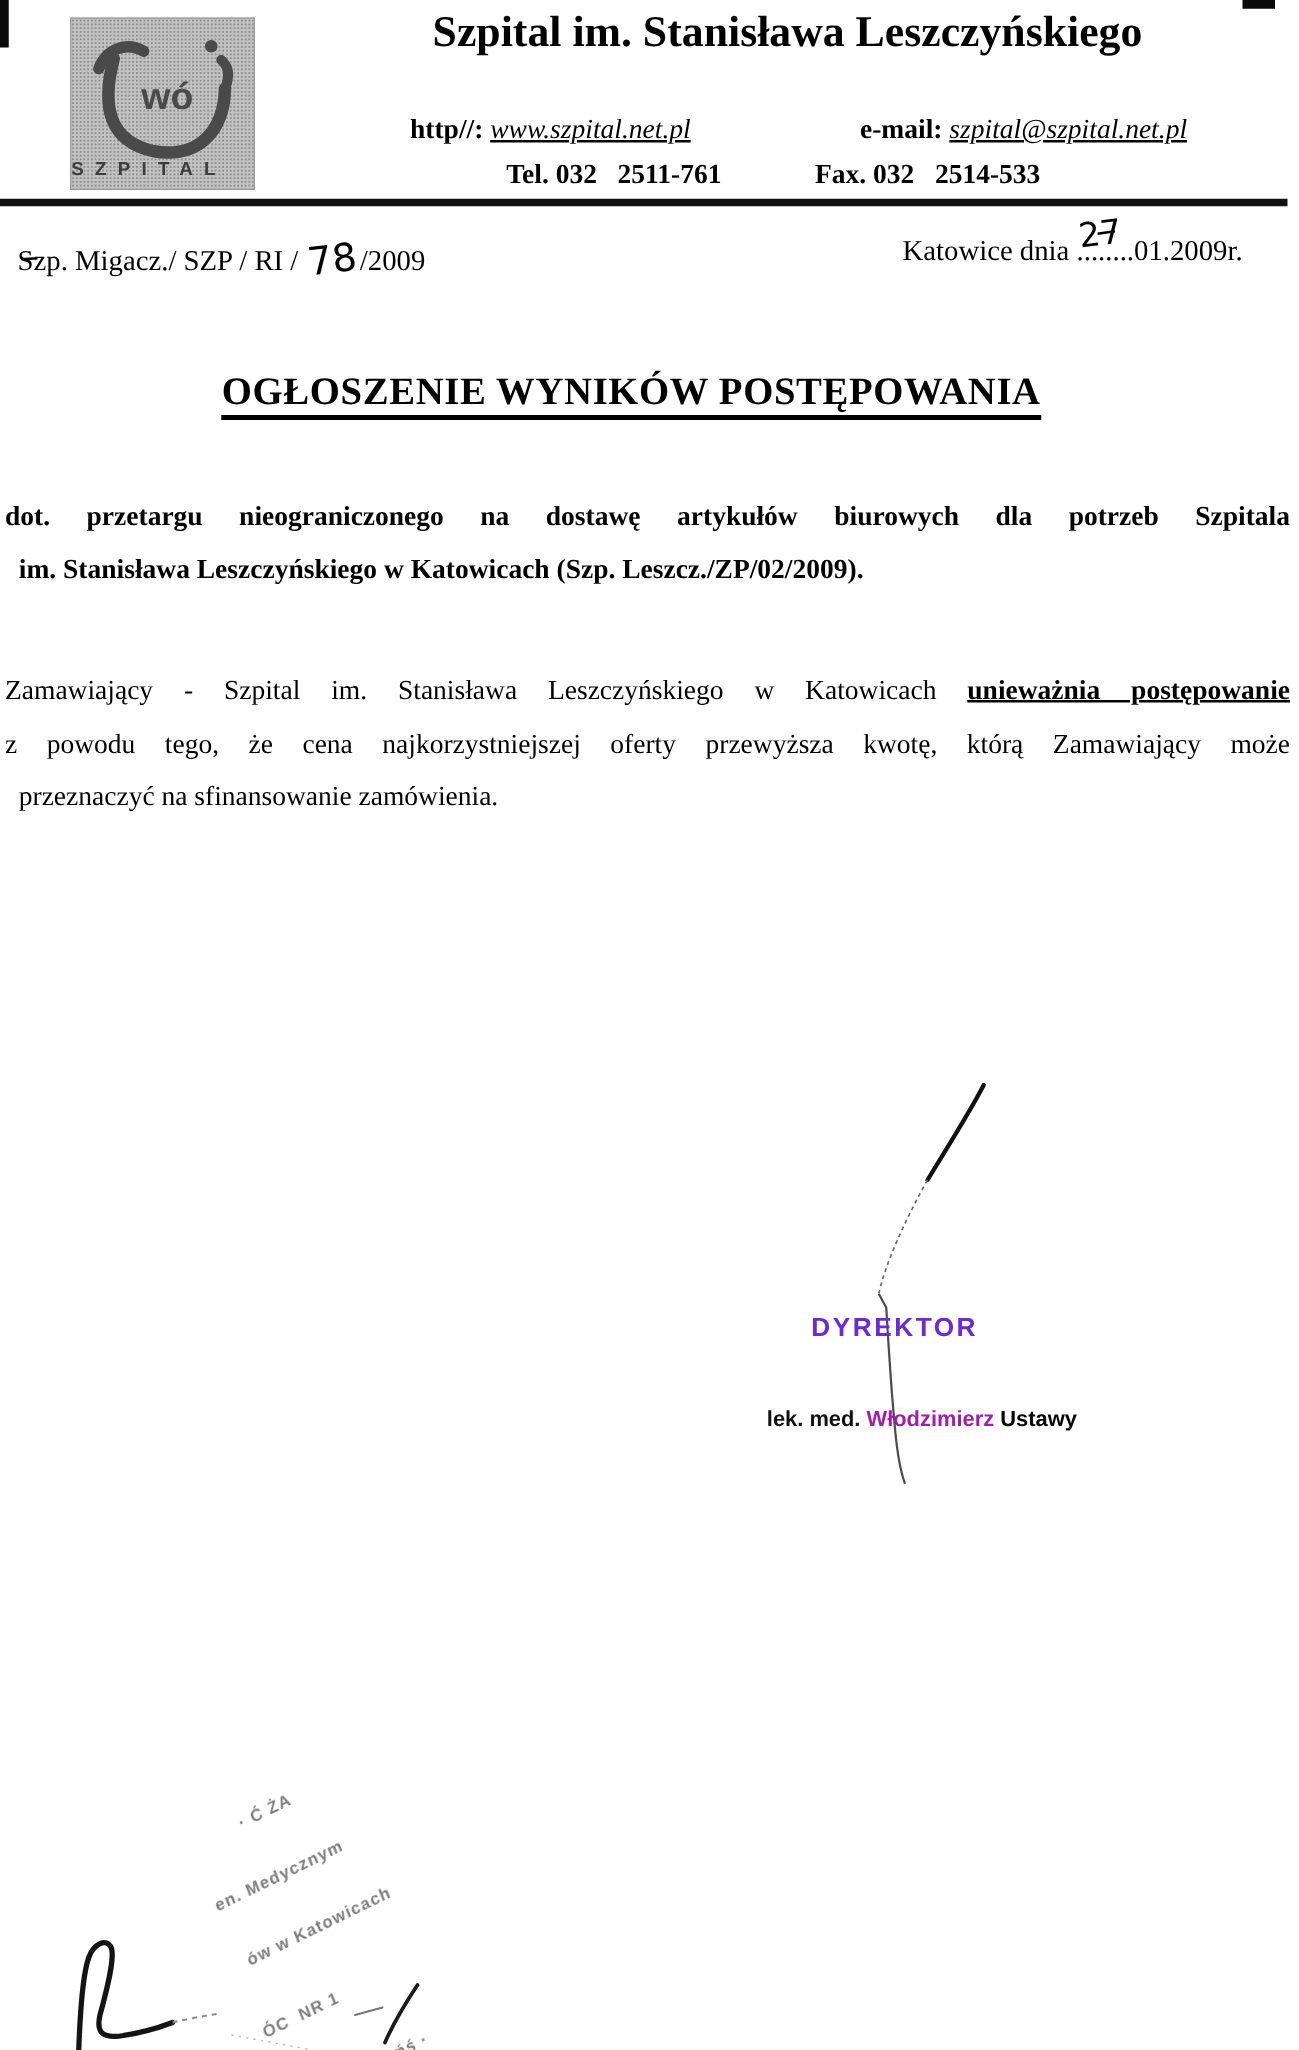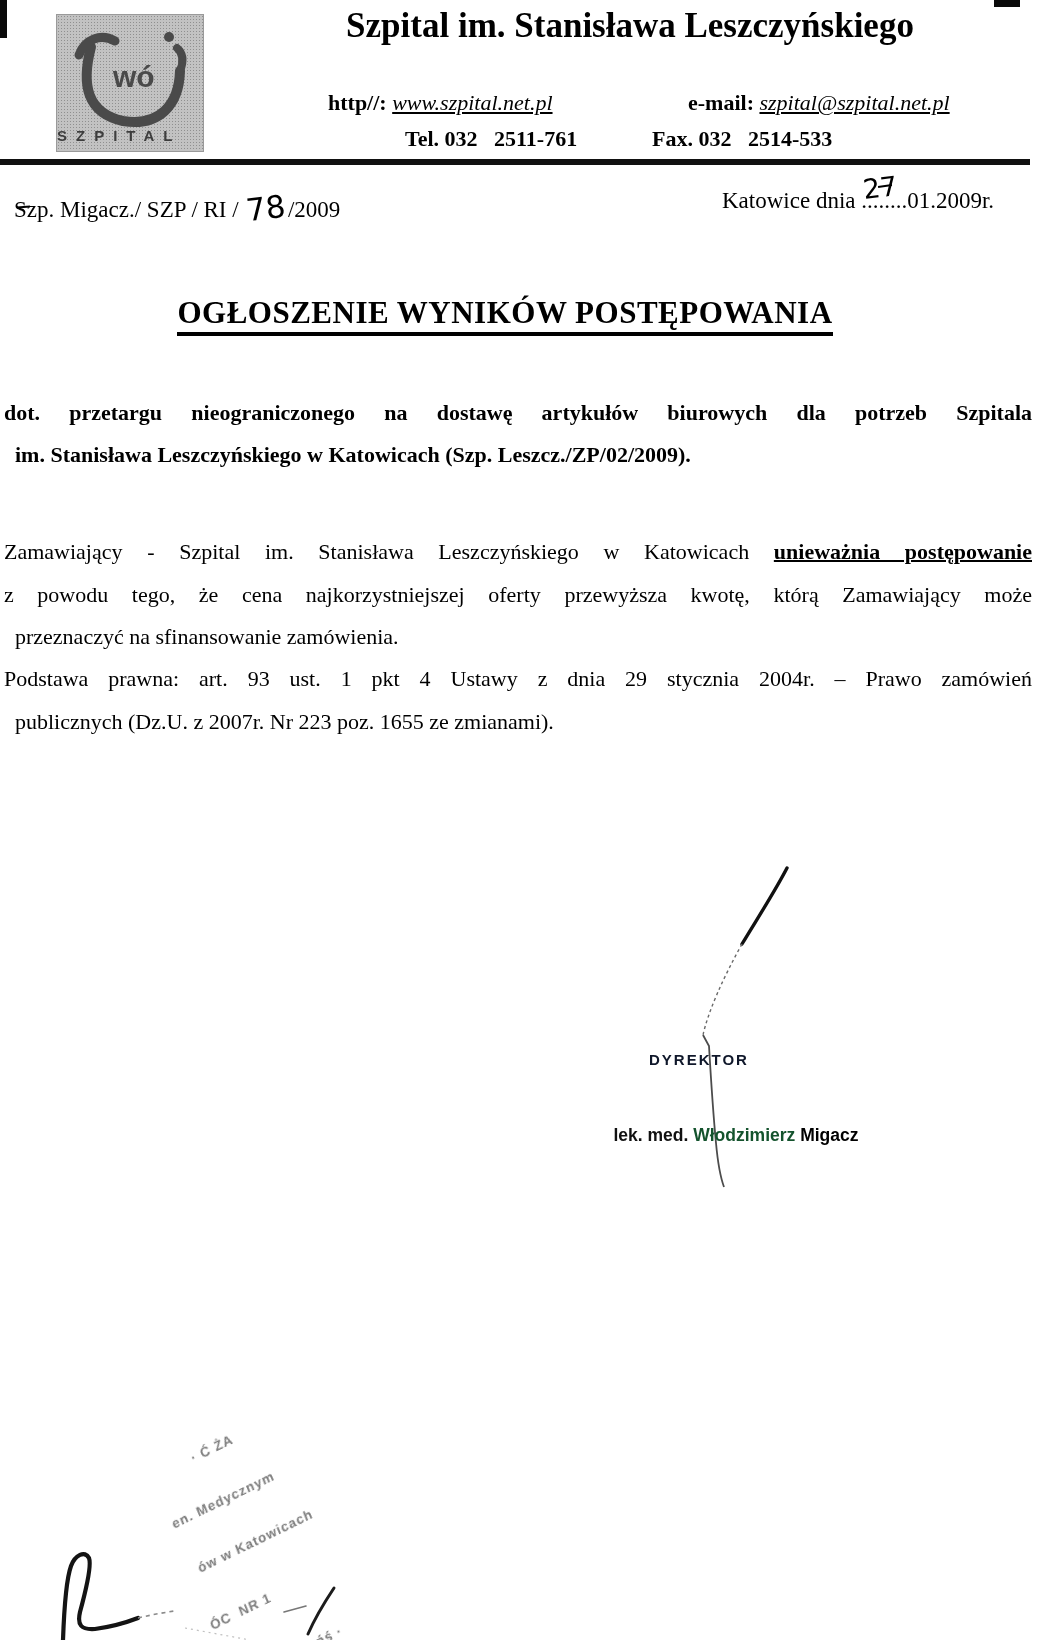--- a/index.html
+++ b/index.html
@@ -49,24 +49,24 @@
   .para{left:4px;width:1028px;}
   .jline{text-align:justify;text-align-last:justify;}
   .lline{text-align:left;margin-left:11px;}
   #subject{top:392px;font-weight:bold;font-size:22px;line-height:42px;}
   #body1{top:531px;font-size:22px;line-height:42.5px;}
   #body2{top:658px;font-size:22px;line-height:42.5px;}
   .bu{font-weight:bold;text-decoration:underline;text-decoration-thickness:2px;}
 
   
   #role-stamp{left:649px;top:1051px;font-family:"Liberation Sans", sans-serif;
-        font-weight:bold;font-size:15px;letter-spacing:2px;color:#0f172a;}
+        font-weight:bold;font-size:21px;letter-spacing:2px;color:#6d28d9;}
   #name-line{left:594px;top:1104px;font-family:"Liberation Sans", sans-serif;
         font-weight:bold;font-size:17.5px;color:#111;white-space:pre;}
-  #name-first{color:#14532d;}
+  #name-first{color:#a21caf;}
   #name-last{color:#000;font-weight:800;}
 
   
   #stamp{left:108px;top:1452px;width:220px;transform:rotate(-26deg);
         transform-origin:left top;font-family:"Liberation Sans", sans-serif;
         font-weight:bold;color:#5c5c5c;opacity:0.8;filter:blur(0.5px);
         font-size:13.5px;line-height:17px;letter-spacing:1px;white-space:pre;}
   .stamp-line{transform:skewX(-4deg);}
 </style>
 </head>
@@ -124,34 +124,30 @@
 
   <div class="abs para" id="body1">
     <div class="jline">
       <span>Zamawiający - Szpital im. Stanisława Leszczyńskiego w Katowicach</span>
       <span class="bu">unieważnia postępowanie</span>
     </div>
     <div class="jline">z powodu tego, że cena najkorzystniejszej oferty przewyższa kwotę, którą Zamawiający może</div>
     <div class="lline">przeznaczyć na sfinansowanie zamówienia.</div>
   </div>
 
-  <div class="abs para" id="body2">
-    <div class="jline">Podstawa prawna: art. 93 ust. 1 pkt 4 Ustawy z dnia 29 stycznia 2004r. – Prawo zamówień</div>
-    <div class="lline">publicznych (Dz.U. z 2007r. Nr 223 poz. 1655 ze zmianami).</div>
-  </div>
 
   <svg class="abs" style="left:540px;top:845px;" width="320" height="360" viewBox="540 845 320 360">
     <path d="M787,868 C774,893 757,919 742,944" fill="none" stroke="#111" stroke-width="3.4" stroke-linecap="round"></path>
     <path d="M742,944 C723,978 708,1012 703,1035" fill="none" stroke="#6a6a6a" stroke-width="1.4" stroke-dasharray="3,3"></path>
     <path d="M703,1035 L709,1046 C711,1080 713,1112 716,1143 C718,1165 720,1176 724,1187" fill="none" stroke="#4c4c4c" stroke-width="1.8"></path>
   </svg>
 
   <div class="abs" id="role-stamp">DYREKTOR</div>
   <div class="abs" id="name-line">
-    <span>lek. med. </span><span id="name-first">Włodzimierz </span><span id="name-last">Migacz</span>
+    <span>lek. med. </span><span id="name-first">Włodzimierz </span><span id="name-last">Ustawy</span>
   </div>
 
   <div class="abs" id="stamp">
     <div class="stamp-line" style="padding-left:72px;">· Ć ŻA</div>
     <div class="stamp-line" style="padding-left:26px;">en. Medycznym</div>
     <div class="stamp-line" style="padding-left:30px;">ów w Katowicach</div>
     <div class="stamp-line" style="padding-left:16px;margin-top:6px;">ÓC  NR 1</div>
     <div class="stamp-line" style="padding-left:58px;margin-top:10px;">· śnią ńś ·</div>
   </div>
 

